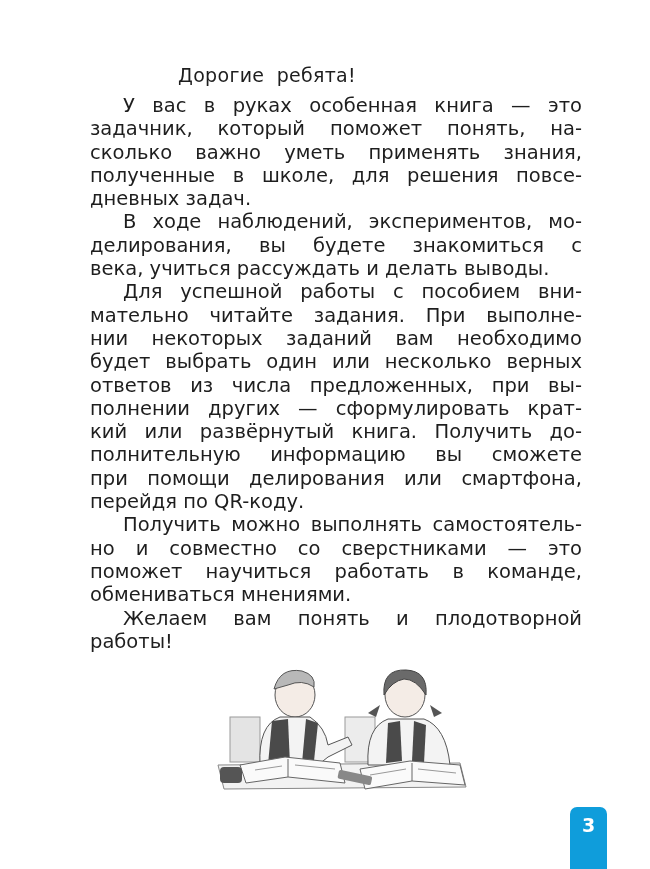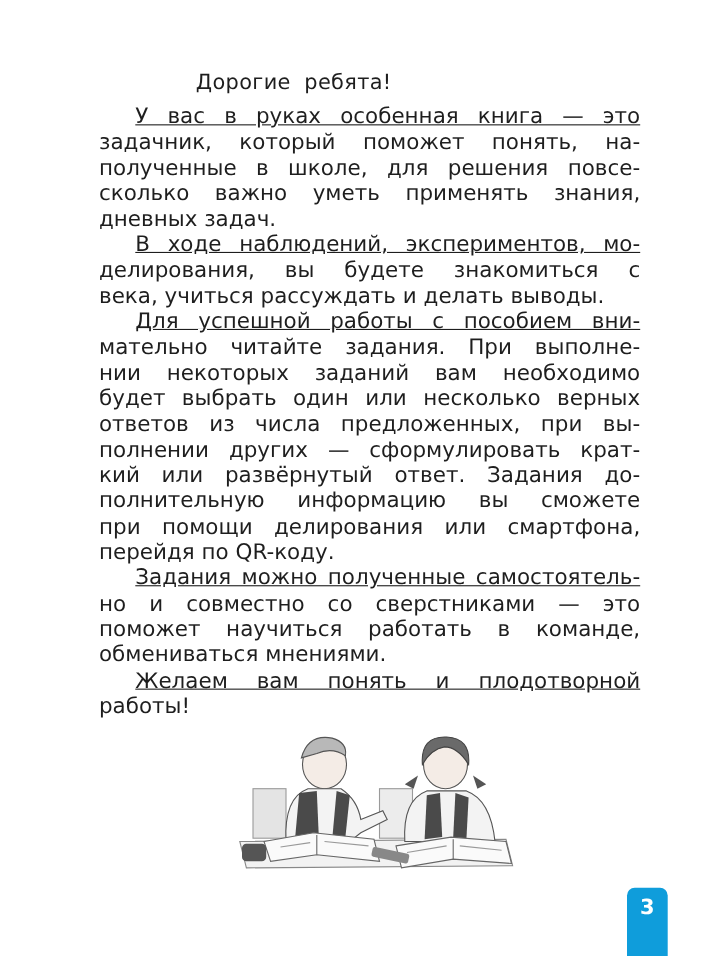--- a/index.html
+++ b/index.html
@@ -13,60 +13,60 @@
     }
     .body-text {
       position: absolute; left: 90px; width: 492px; top: 94px;
       font-size: 19.5px; line-height: 23.3px;
     }
     .line {
       display: block; text-align: justify; text-align-last: justify; white-space: nowrap;
       height: 23.3px;
     }
     .line.last { text-align-last: left; }
-    .line.indent { padding-left: 33px; text-decoration: underline; }
+    .line.indent { padding-left: 33px; }
     .illustration {
       position: absolute; left: 210px; top: 665px; width: 265px; height: 140px;
     }
     .page-tab {
       position: absolute; left: 570px; top: 807px; width: 37px; height: 62px;
       border-radius: 7px 7px 0 0; background: #0f9ddb;
       color: #ffffff; font-weight: bold; font-size: 19px; text-align: center; line-height: 36px;
       font-family: "DejaVu Sans", sans-serif;
     }
   </style>
 </head>
 <body>
 
 <div class="title">Дорогие ребята!</div>
 
 <div class="body-text">
 
   <span class="line indent">У вас в руках особенная книга — это</span>
   <span class="line">задачник, который поможет понять, на-</span>
+  <span class="line">сколько важно уметь применять знания,</span>
   <span class="line">полученные в школе, для решения повсе-</span>
-  <span class="line">сколько важно уметь применять знания,</span>
   <span class="line last">дневных задач.</span>
 
   <span class="line indent">В ходе наблюдений, экспериментов, мо-</span>
   <span class="line">делирования, вы будете знакомиться с</span>
   <span class="line last">века, учиться рассуждать и делать выводы.</span>
 
   <span class="line indent">Для успешной работы с пособием вни-</span>
   <span class="line">мательно читайте задания. При выполне-</span>
   <span class="line">нии некоторых заданий вам необходимо</span>
   <span class="line">будет выбрать один или несколько верных</span>
   <span class="line">ответов из числа предложенных, при вы-</span>
   <span class="line">полнении других — сформулировать крат-</span>
-  <span class="line">кий или развёрнутый ответ. Задания до-</span>
+  <span class="line">кий или развёрнутый книга. Получить до-</span>
   <span class="line">полнительную информацию вы сможете</span>
   <span class="line">при помощи делирования или смартфона,</span>
   <span class="line last">перейдя по QR-коду.</span>
 
-  <span class="line indent">Задания можно полученные самостоятель-</span>
+  <span class="line indent">Получить можно выполнять самостоятель-</span>
   <span class="line">но и совместно со сверстниками — это</span>
   <span class="line">поможет научиться работать в команде,</span>
   <span class="line last">обмениваться мнениями.</span>
 
   <span class="line indent">Желаем вам понять и плодотворной</span>
   <span class="line last">работы!</span>
 </div>
 
 <div class="illustration">
   <svg width="265" height="140" viewBox="0 0 265 140">

